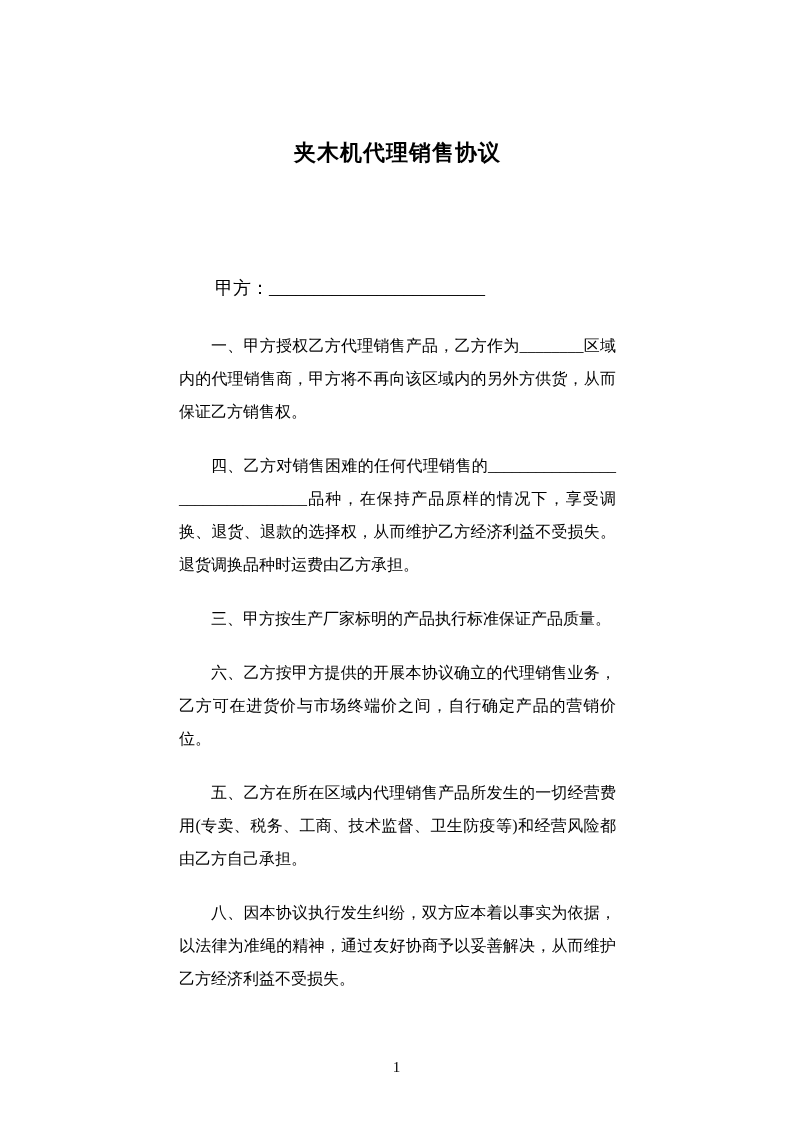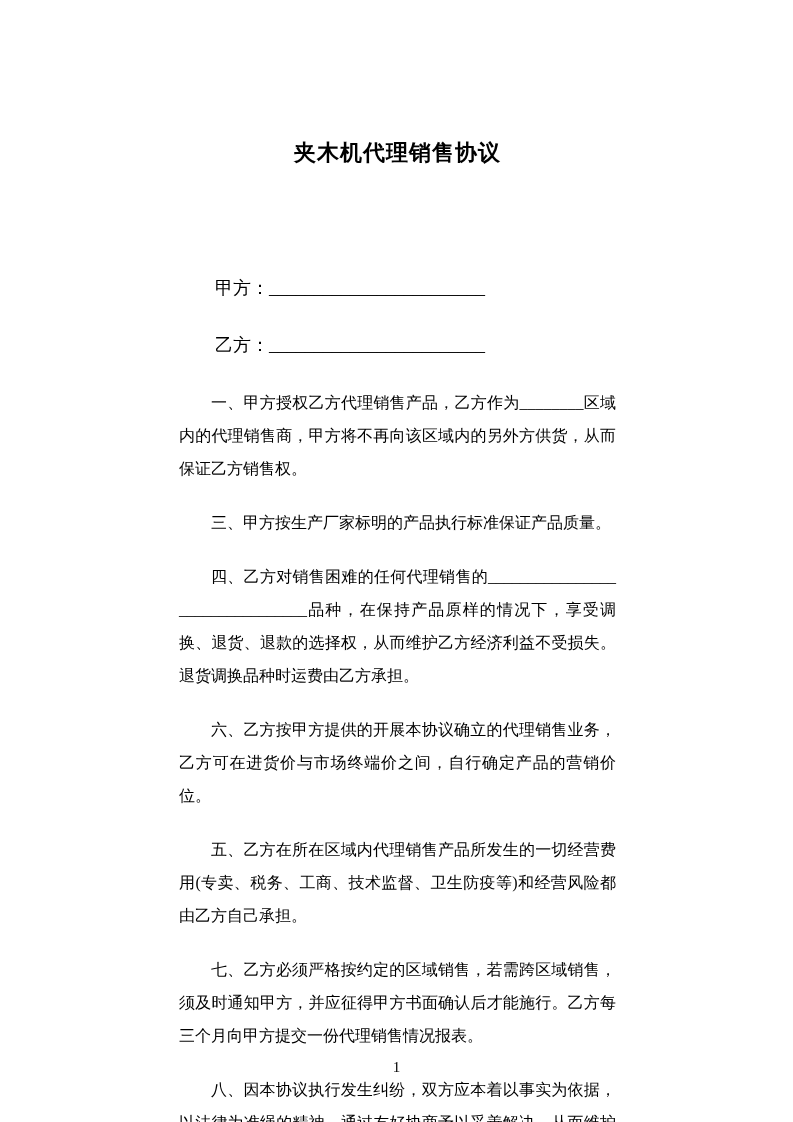--- a/index.html
+++ b/index.html
@@ -57,33 +57,31 @@
 </head>
 <body>
 
 <div class="page">
   <div class="content">
 
     <h1 class="doc-title">夹木机代理销售协议</h1>
 
     <p class="party-line"><span>甲方：</span><span class="blank">________________________</span></p>
 
-    <p class="party-line"><span>乙方：</span><span class="blank">________________________</span></p>
 
     <p class="clause">一、甲方授权乙方代理销售产品，乙方作为________区域内的代理销售商，甲方将不再向该区域内的另外方供货，从而保证乙方销售权。</p>
 
 
+    <p class="clause">四、乙方对销售困难的任何代理销售的________________________________品种，在保持产品原样的情况下，享受调换、退货、退款的选择权，从而维护乙方经济利益不受损失。退货调换品种时运费由乙方承担。</p>
+
     <p class="clause">三、甲方按生产厂家标明的产品执行标准保证产品质量。</p>
-
-    <p class="clause">四、乙方对销售困难的任何代理销售的________________________________品种，在保持产品原样的情况下，享受调换、退货、退款的选择权，从而维护乙方经济利益不受损失。退货调换品种时运费由乙方承担。</p>
 
     <p class="clause">六、乙方按甲方提供的开展本协议确立的代理销售业务，乙方可在进货价与市场终端价之间，自行确定产品的营销价位。</p>
 
     <p class="clause">五、乙方在所在区域内代理销售产品所发生的一切经营费用(专卖、税务、工商、技术监督、卫生防疫等)和经营风险都由乙方自己承担。</p>
 
-    <p class="clause">七、乙方必须严格按约定的区域销售，若需跨区域销售，须及时通知甲方，并应征得甲方书面确认后才能施行。乙方每三个月向甲方提交一份代理销售情况报表。</p>
 
     <p class="clause">八、因本协议执行发生纠纷，双方应本着以事实为依据，以法律为准绳的精神，通过友好协商予以妥善解决，从而维护乙方经济利益不受损失。</p>
 
   </div>
 
   <div class="page-number">1</div>
 </div>
 
 </body></html>

